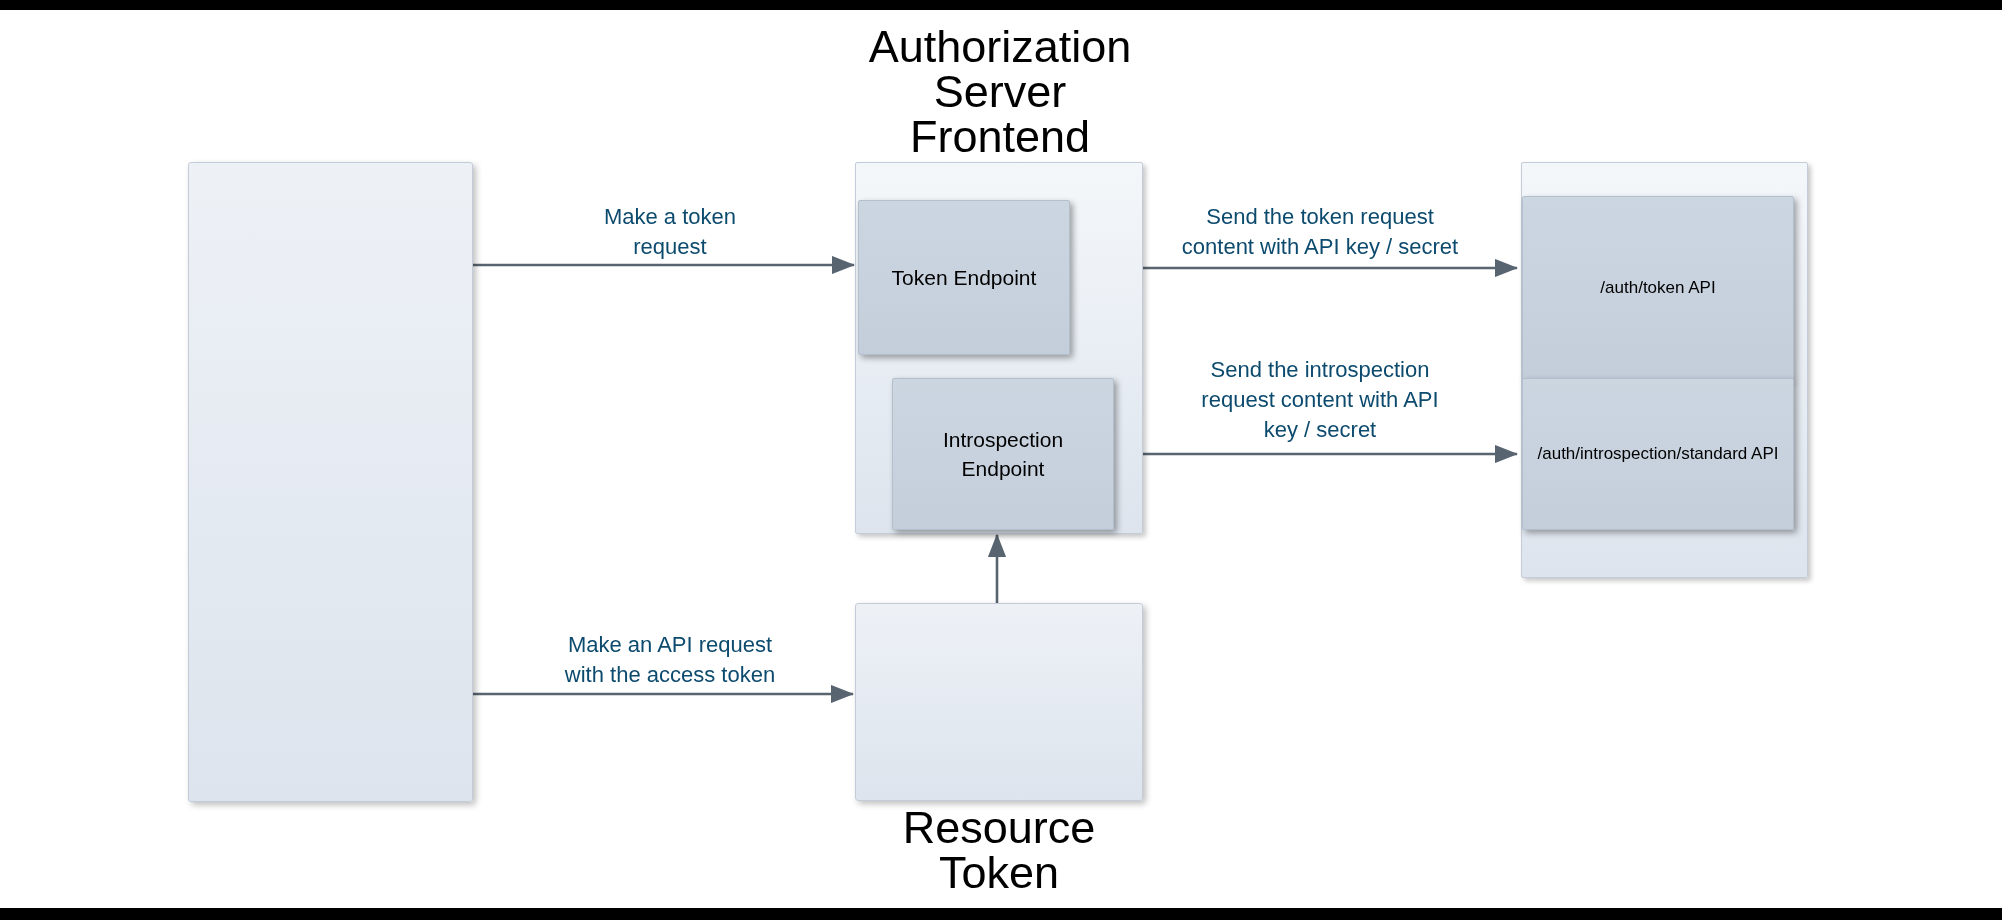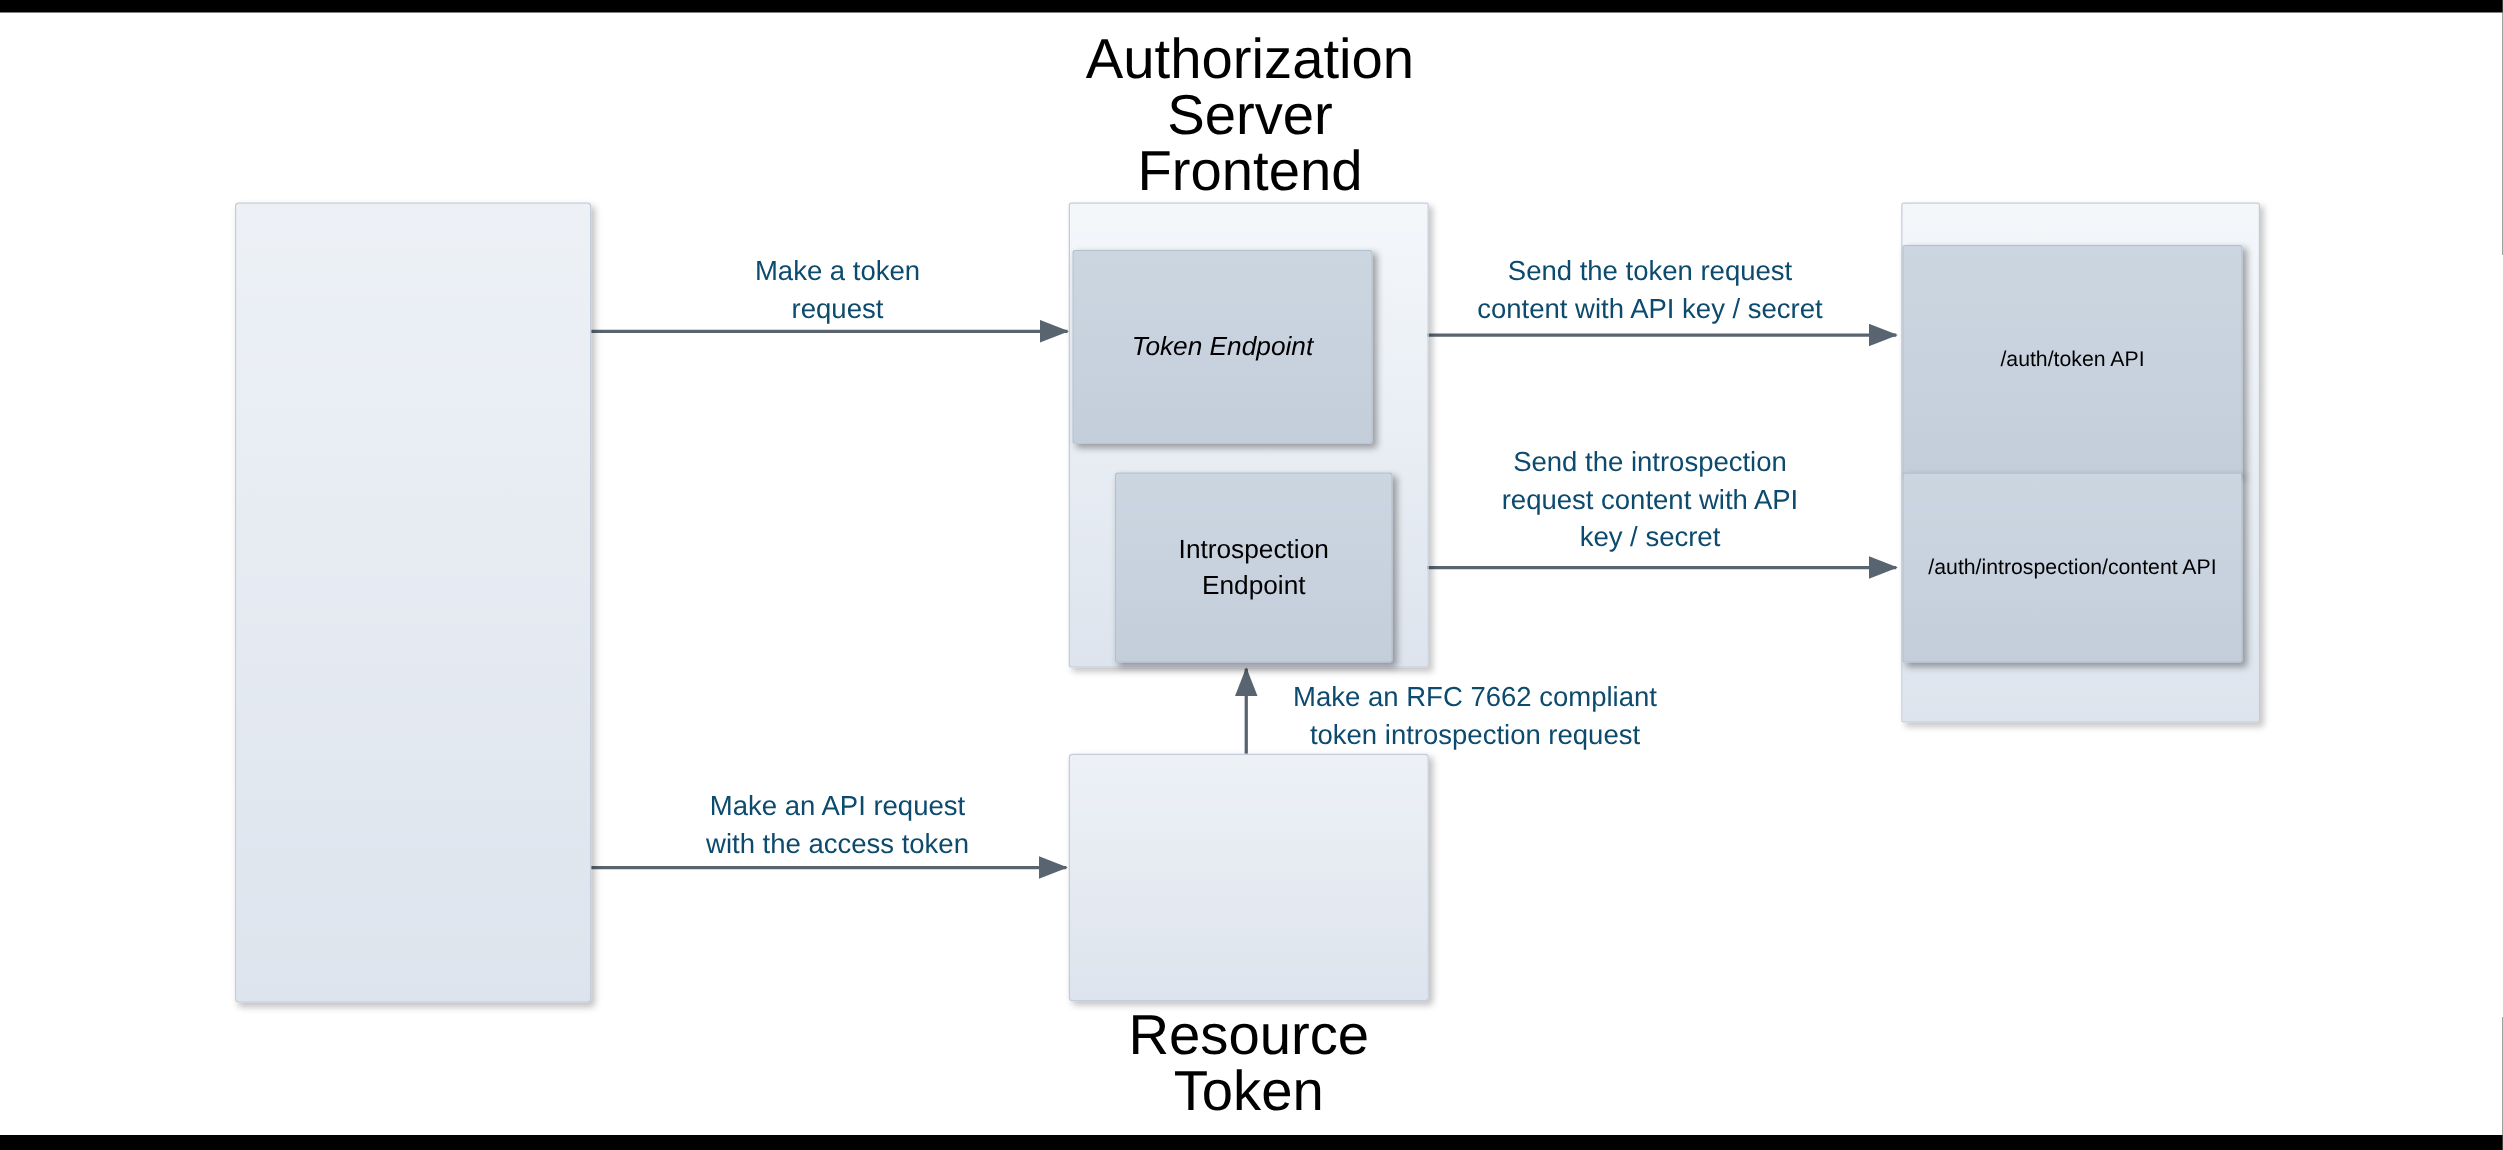--- a/index.html
+++ b/index.html
@@ -135,53 +135,51 @@
   </svg>
 
   <div class="node plain-box" style="left:188px; top:152px; width:285px; height:640px;"></div>
 
   <div class="title" style="left:855px; top:14px; width:290px;">Authorization
 Server
 Frontend</div>
 
   <div class="node container-box" style="left:855px; top:152px; width:288px; height:372px;"></div>
 
-  <div class="node inner-box" style="left:858px; top:190px; width:240px; height:155px;font-style:italic;">
+  <div class="node inner-box" style="left:858px; top:190px; width:212px; height:155px;">
     <span class="inner-label">Token Endpoint</span>
   </div>
 
   <div class="node inner-box" style="left:892px; top:368px; width:222px; height:152px;">
     <span class="inner-label">Introspection
 Endpoint</span>
   </div>
 
 
   <div class="node container-box" style="left:1521px; top:152px; width:287px; height:416px;"></div>
 
   <div class="node inner-box" style="left:1522px; top:186px; width:272px; height:184px;">
     <span class="inner-label small">/auth/token API</span>
   </div>
 
   <div class="node inner-box" style="left:1522px; top:368px; width:272px; height:152px;">
-    <span class="inner-label small">/auth/introspection/content API</span>
+    <span class="inner-label small">/auth/introspection/standard API</span>
   </div>
 
   <div class="node plain-box" style="left:855px; top:593px; width:288px; height:198px;"></div>
   <div class="title" style="left:855px; top:795px; width:288px;">Resource
 Token</div>
 
   <div class="edge-label" style="left:525px; top:192px; width:290px;">Make a token
 request</div>
 
   <div class="edge-label" style="left:1150px; top:192px; width:340px;">Send the token request
 content with API key / secret</div>
 
   <div class="edge-label" style="left:1160px; top:345px; width:320px;">Send the introspection
 request content with API
 key / secret</div>
 
-  <div class="edge-label" style="left:1010px; top:533px; width:340px; text-align:center;">Make an RFC 7662 compliant
-token introspection request</div>
 
   <div class="edge-label" style="left:525px; top:620px; width:290px;">Make an API request
 with the access token</div>
 
 </div>
 
 </body></html>

